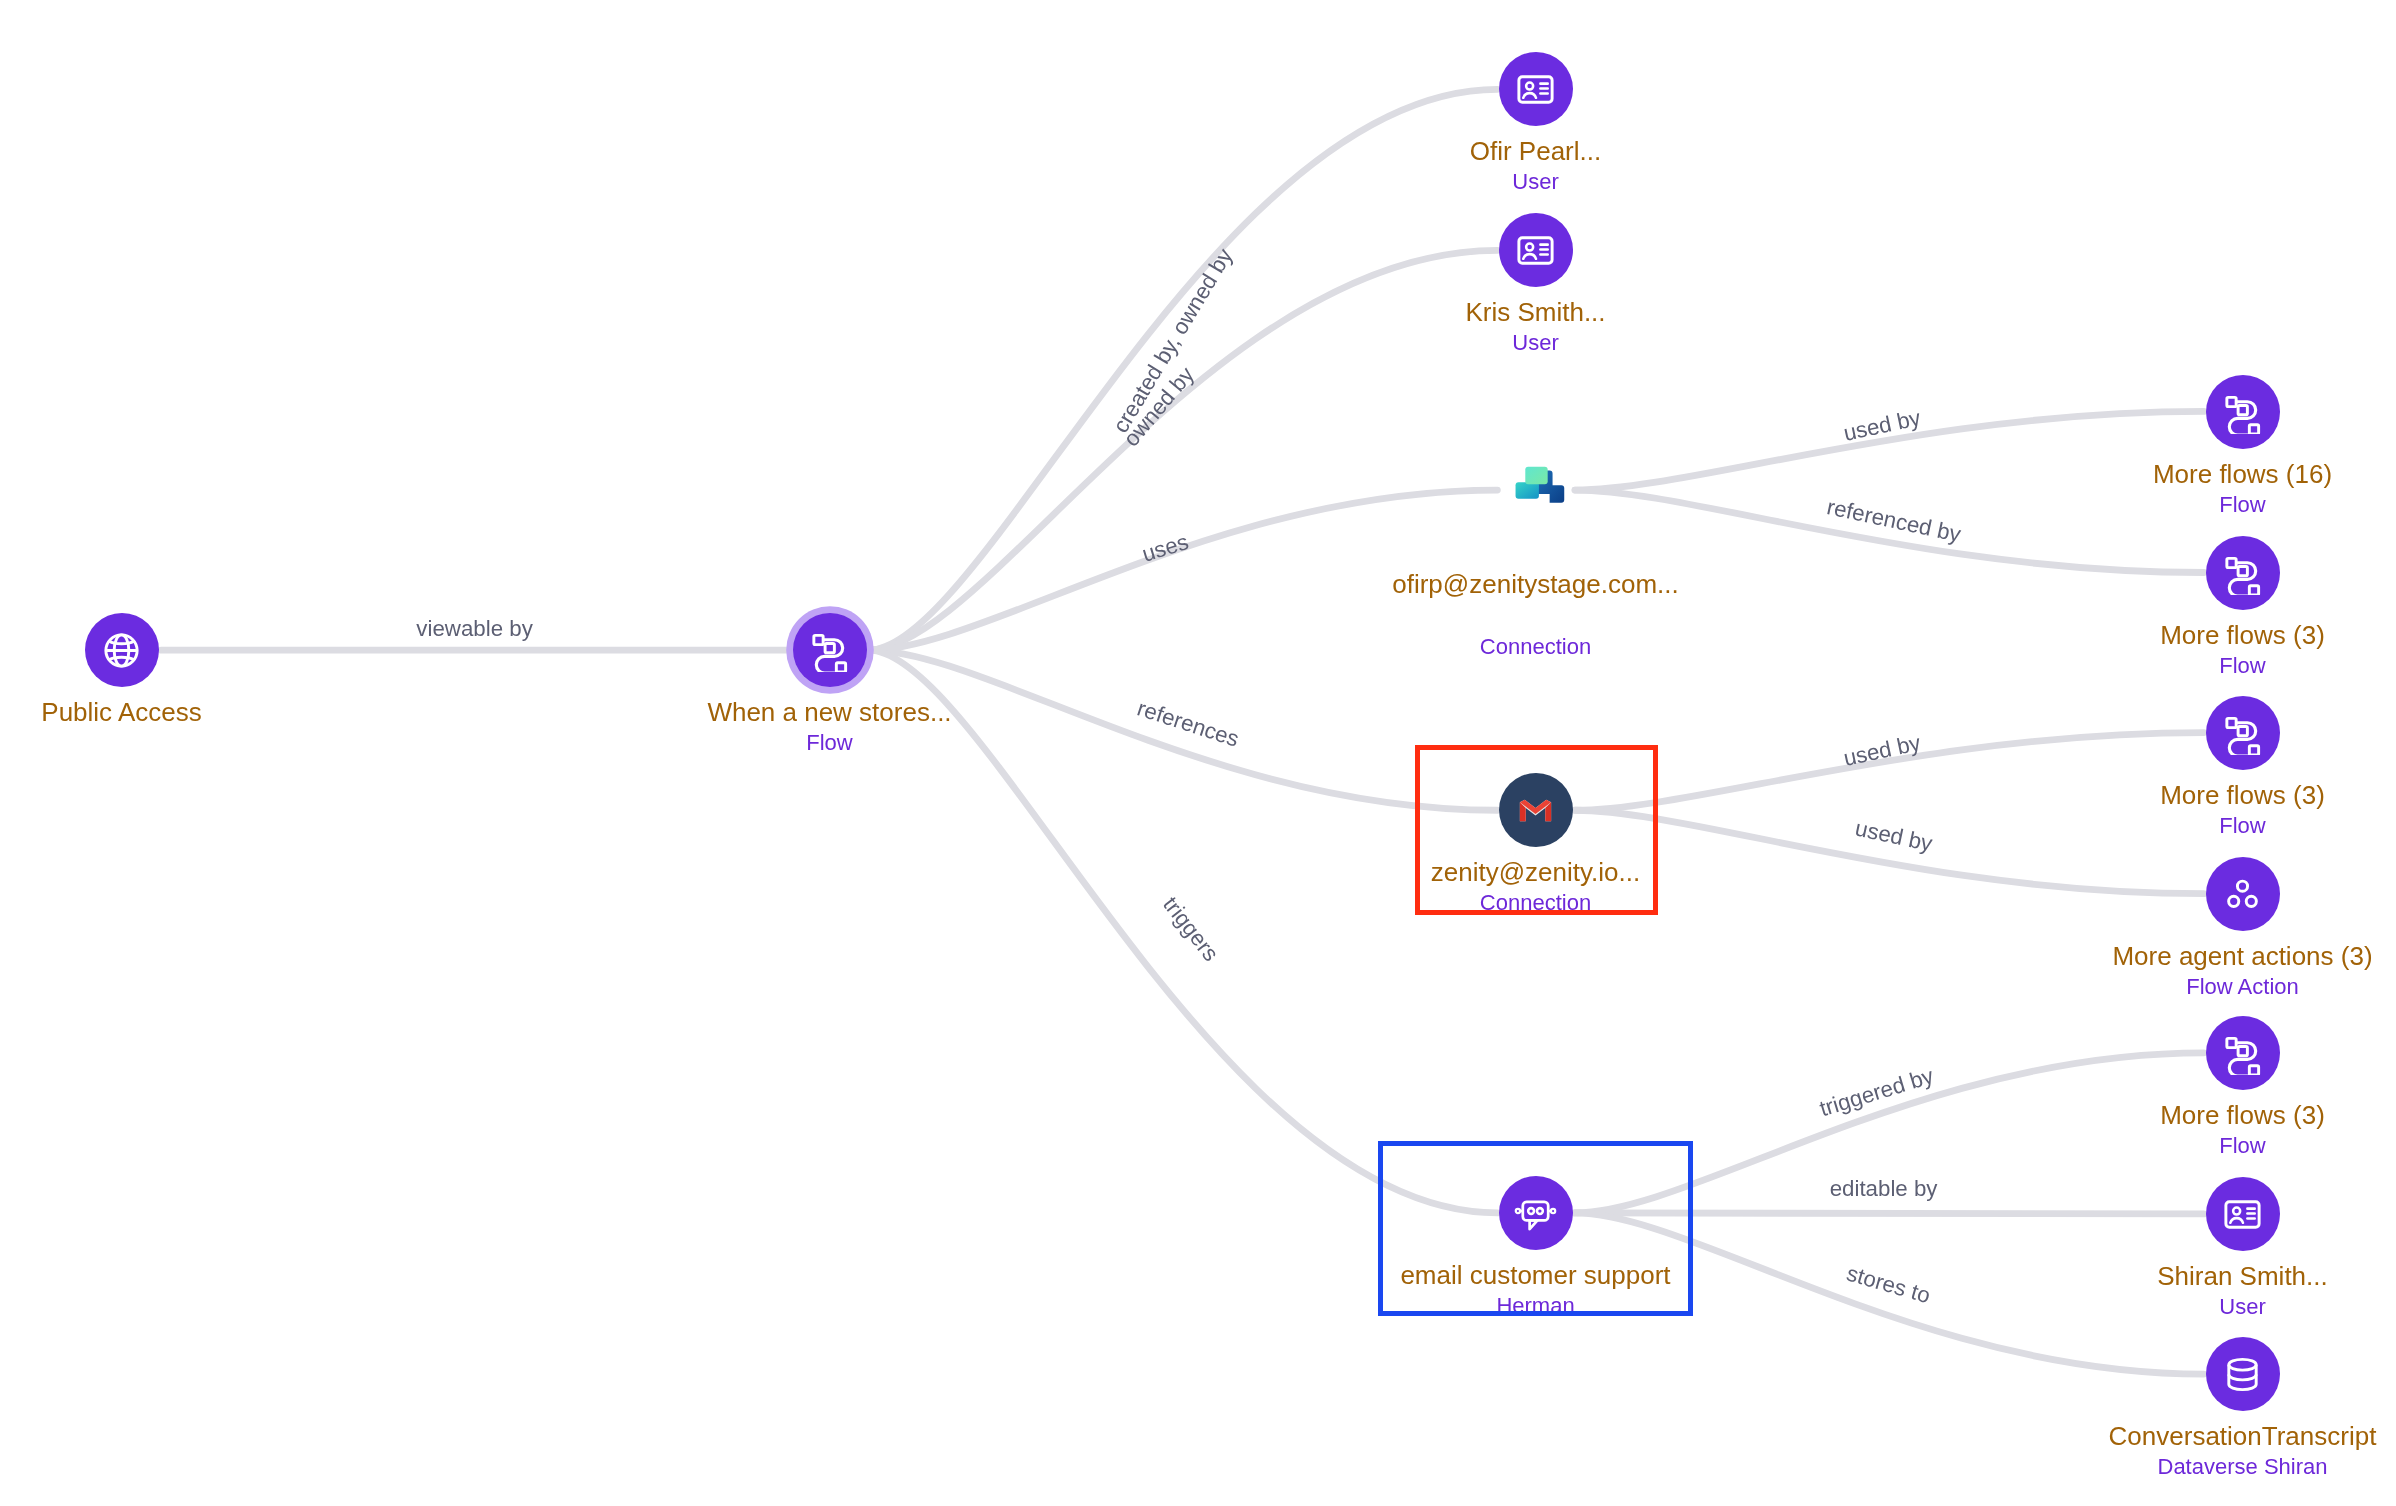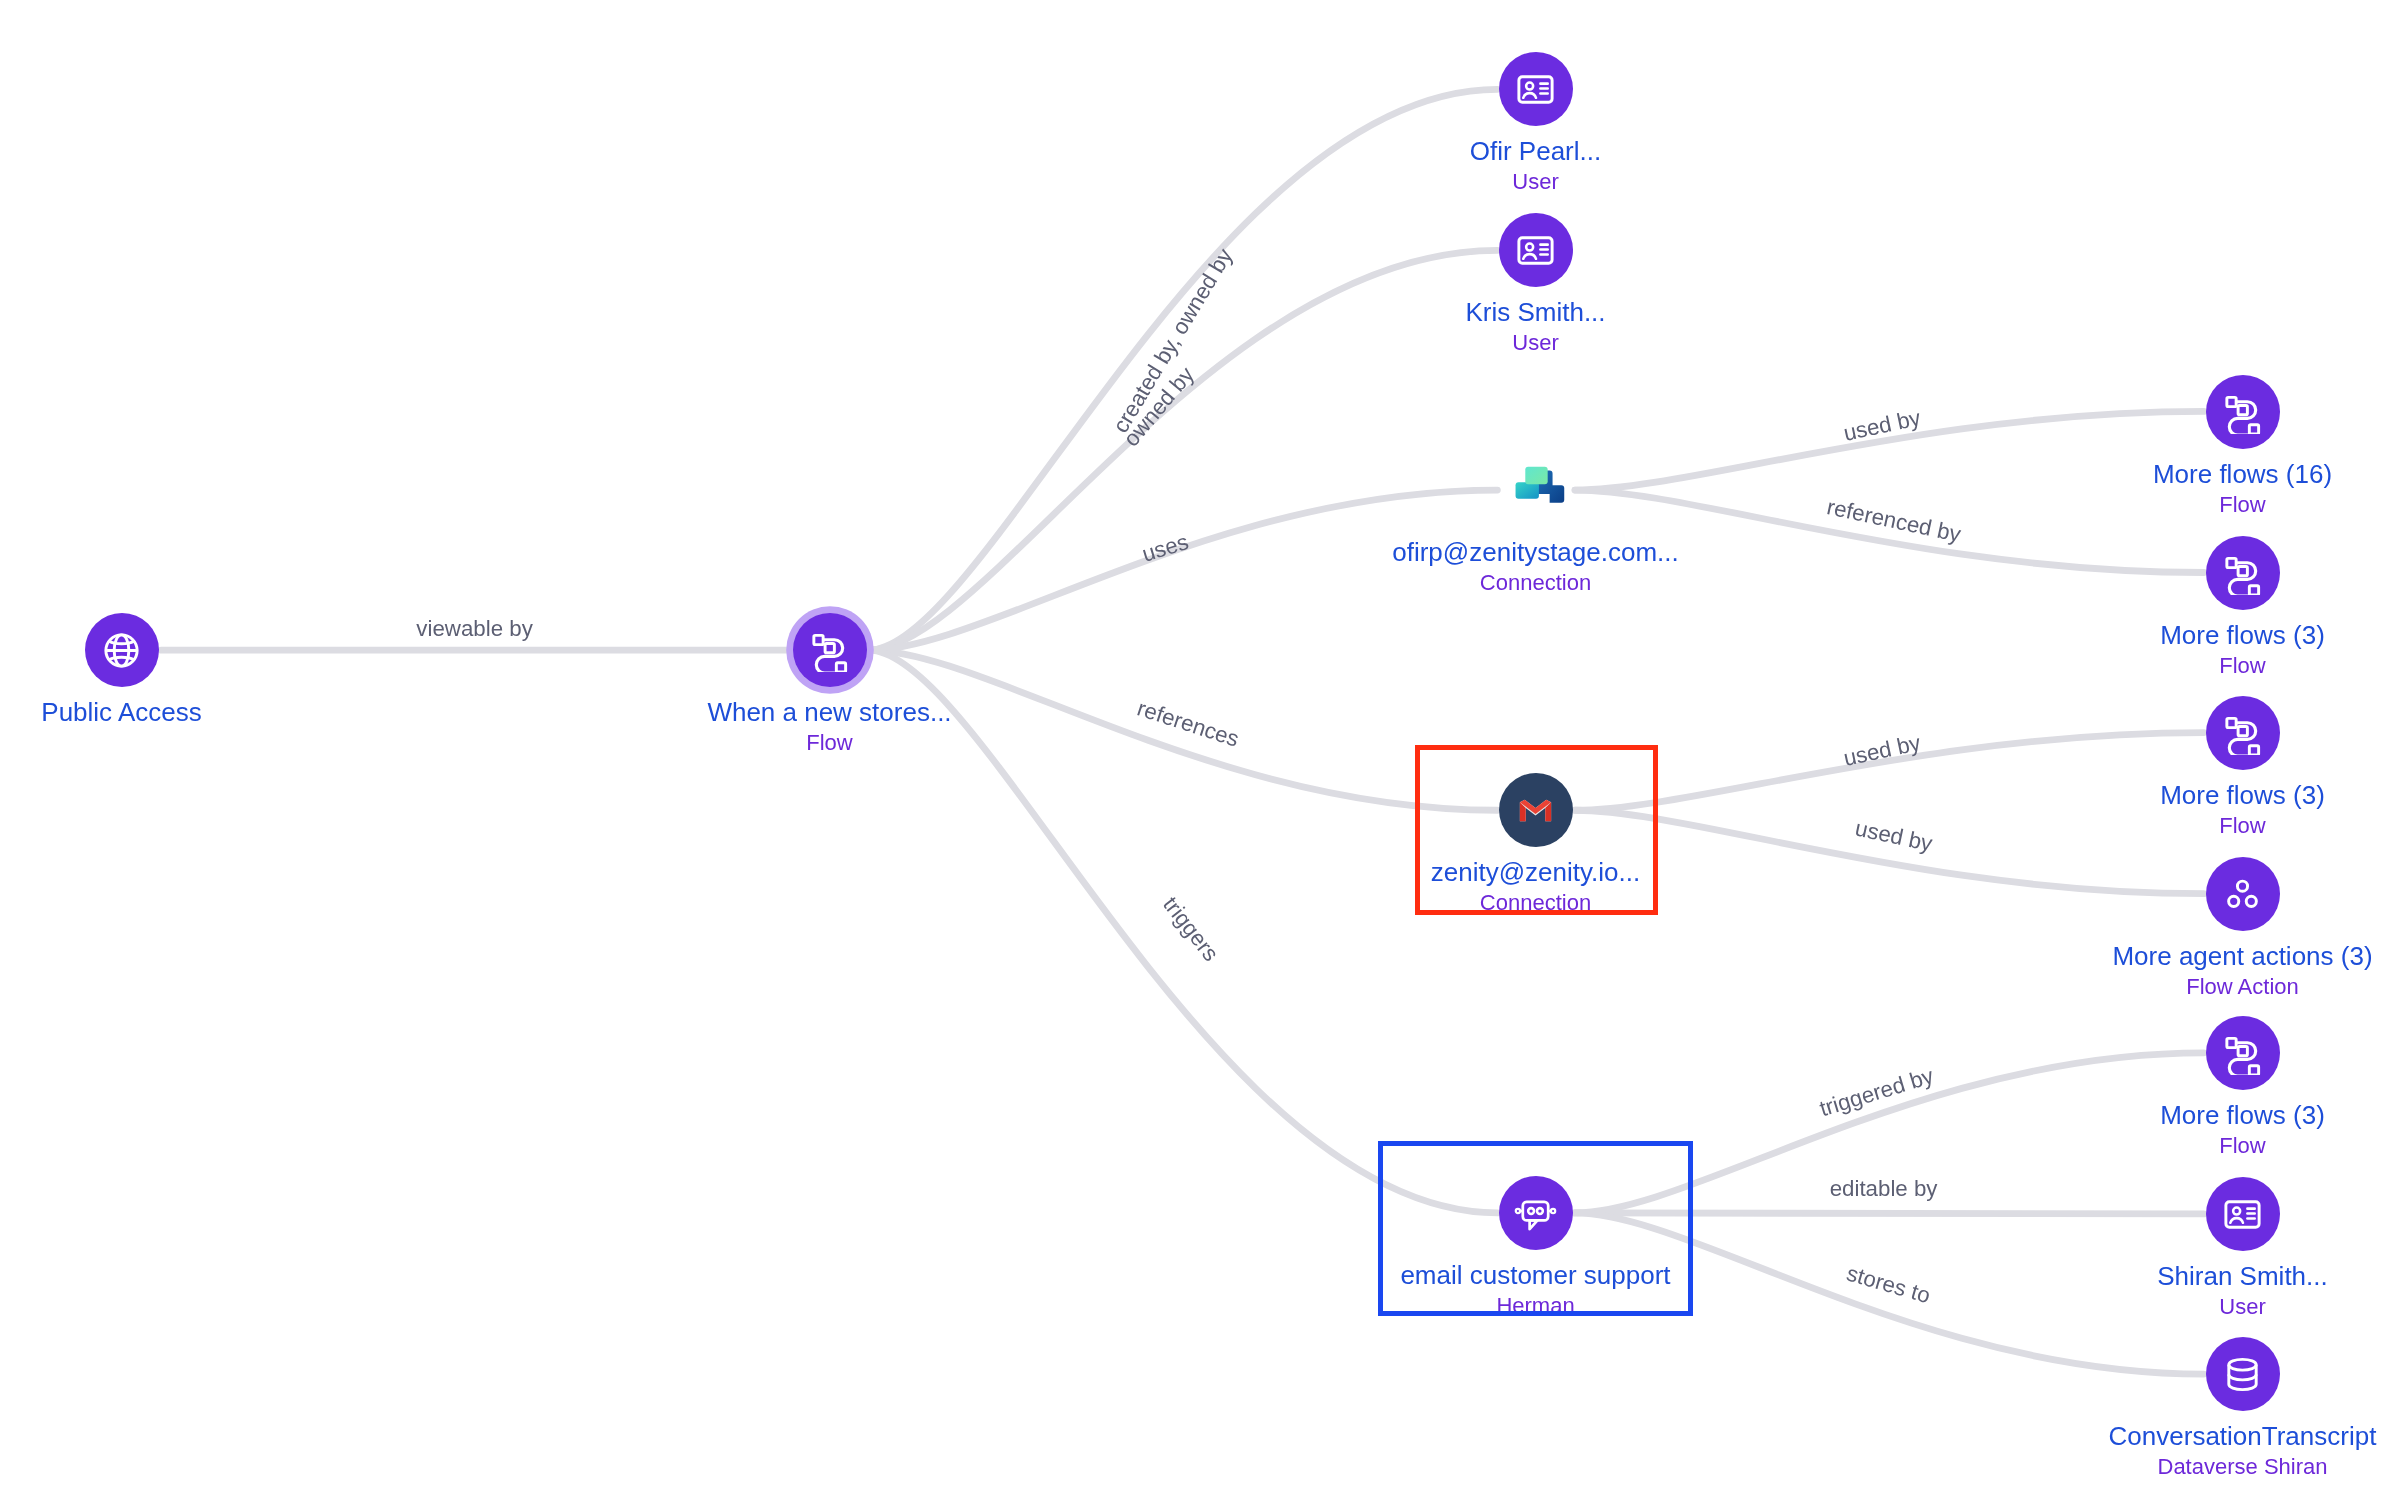--- a/index.html
+++ b/index.html
@@ -5,21 +5,21 @@
 <style>
   html,body{margin:0;padding:0;background:#ffffff;}
   body{font-family:"Liberation Sans","DejaVu Sans",sans-serif;}
   #stage{position:relative;width:2397px;height:1506px;background:#ffffff;overflow:hidden;}
   #edges{position:absolute;left:0;top:0;width:2397px;height:1506px;}
   .node{position:absolute;display:flex;flex-direction:column;align-items:center;width:349px;margin-left:-175px;}
   .node .circle{width:74px;height:74px;border-radius:50%;background:#6B2CE0;display:flex;align-items:center;justify-content:center;box-sizing:border-box;}
   .node.selected .circle{box-shadow:0 0 0 6.8px #BFA3F5;}
   .node .circle.plain{background:transparent;}
   .node .circle.gmail{background:#2B4162;}
-  .node .label{margin-top:9.7px;font-size:26px;line-height:31px;color:#1d4ed8;white-space:nowrap;text-align:left;}
+  .node .label{margin-top:9.7px;font-size:26px;line-height:31px;color:#a16207;white-space:nowrap;text-align:left;}
   .node .type{margin-top:1.9px;font-size:22px;line-height:26px;color:#6d28d9;white-space:nowrap;text-align:center;}
   .hl{position:absolute;box-sizing:border-box;background:transparent;}
   .hl.red{border:5.8px solid #FF2D10;}
   .hl.blue{border:5.8px solid #1A47F0;}
   svg.icon{display:block;}
 </style>
 </head>
 <body>
 
 <div id="stage">
@@ -97,21 +97,21 @@
             <circle cx="16" cy="18.5" r="3.6" fill="none" stroke="#fff" stroke-width="2.6"></circle>
             <path d="M9.5 30.5 a6.8 6.8 0 0 1 13 0" fill="none" stroke="#fff" stroke-width="2.6" stroke-linecap="round"></path>
             <line x1="27" y1="16" x2="34.5" y2="16" stroke="#fff" stroke-width="2.6" stroke-linecap="round"></line>
             <line x1="27" y1="21" x2="34.5" y2="21" stroke="#fff" stroke-width="2.6" stroke-linecap="round"></line>
             <line x1="27" y1="26" x2="34.5" y2="26" stroke="#fff" stroke-width="2.6" stroke-linecap="round"></line>
           </svg>
         </div>
         <div class="label">Kris Smith...</div>
         <div class="type">User</div>
       </div>
-      <div class="node" style="left: 1536px; top: 453px;">
+      <div class="node" style="left: 1536px; top: 453px; gap: 32px;">
         <div class="circle plain">
           <svg class="icon" width="74" height="74" viewBox="0 0 76 76">
             <defs>
               <linearGradient id="og1" x1="0" y1="0" x2="1" y2="1">
                 <stop offset="0" stop-color="#1E6FB8"></stop>
                 <stop offset="1" stop-color="#0B3E86"></stop>
               </linearGradient>
               <linearGradient id="og2" x1="0" y1="0" x2="1" y2="1">
                 <stop offset="0" stop-color="#35D4C8"></stop>
                 <stop offset="1" stop-color="#1592C6"></stop>

